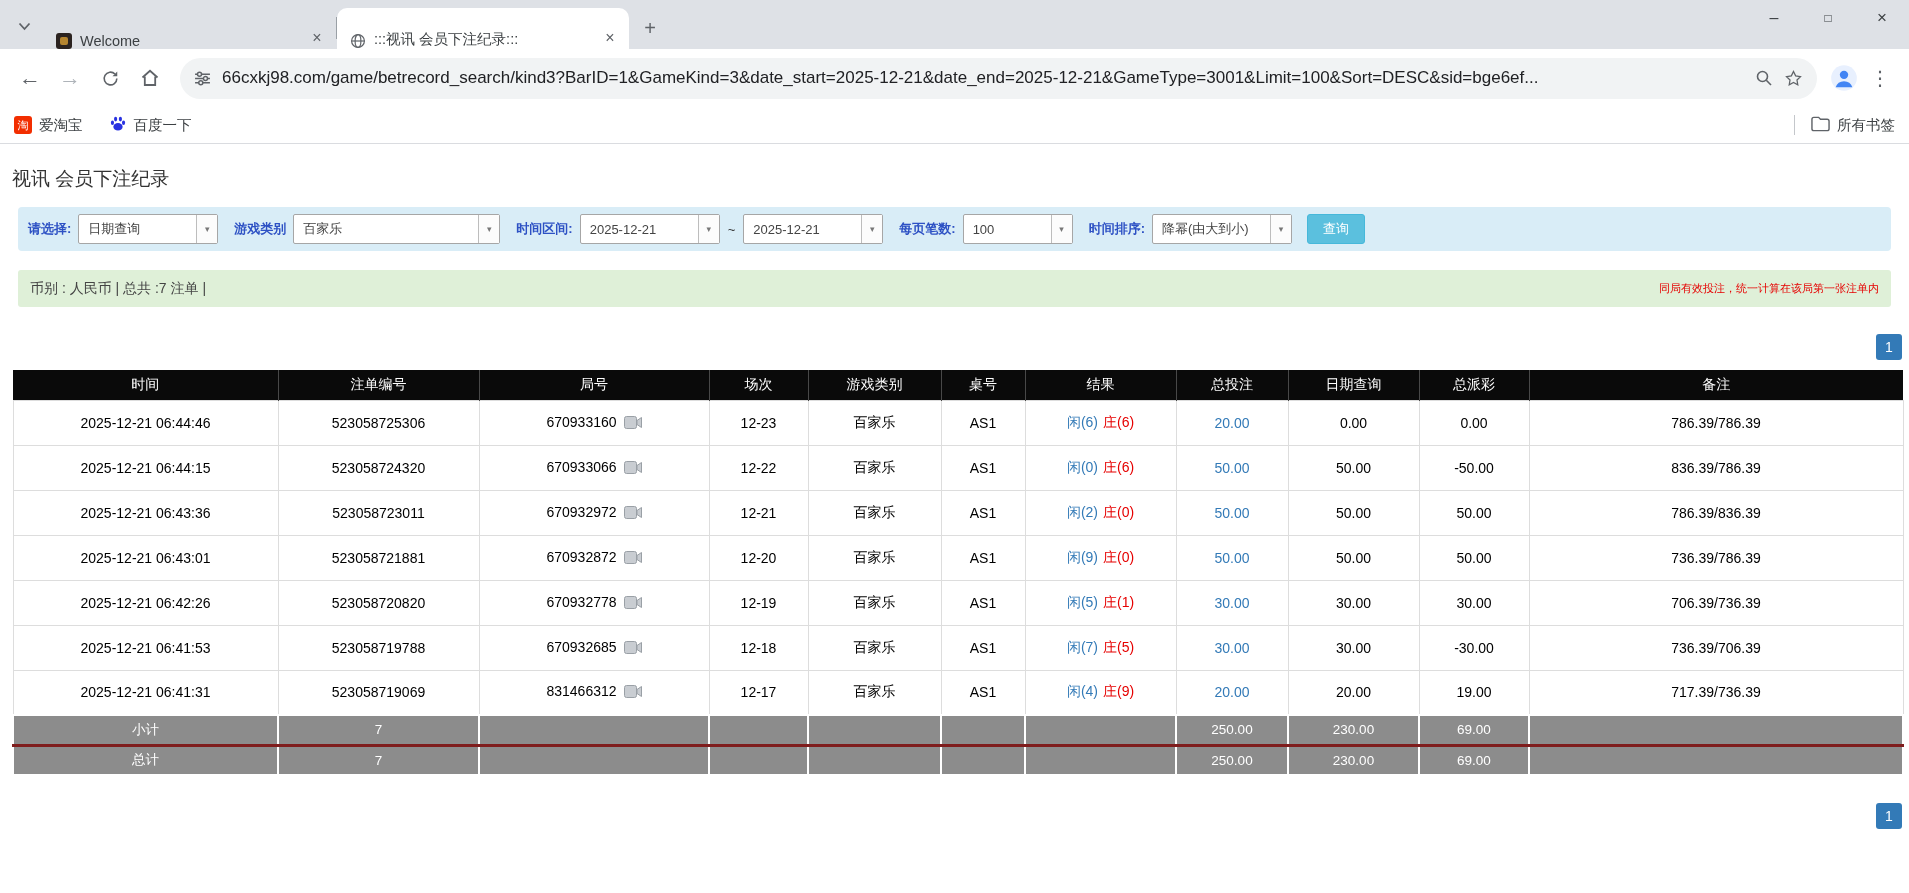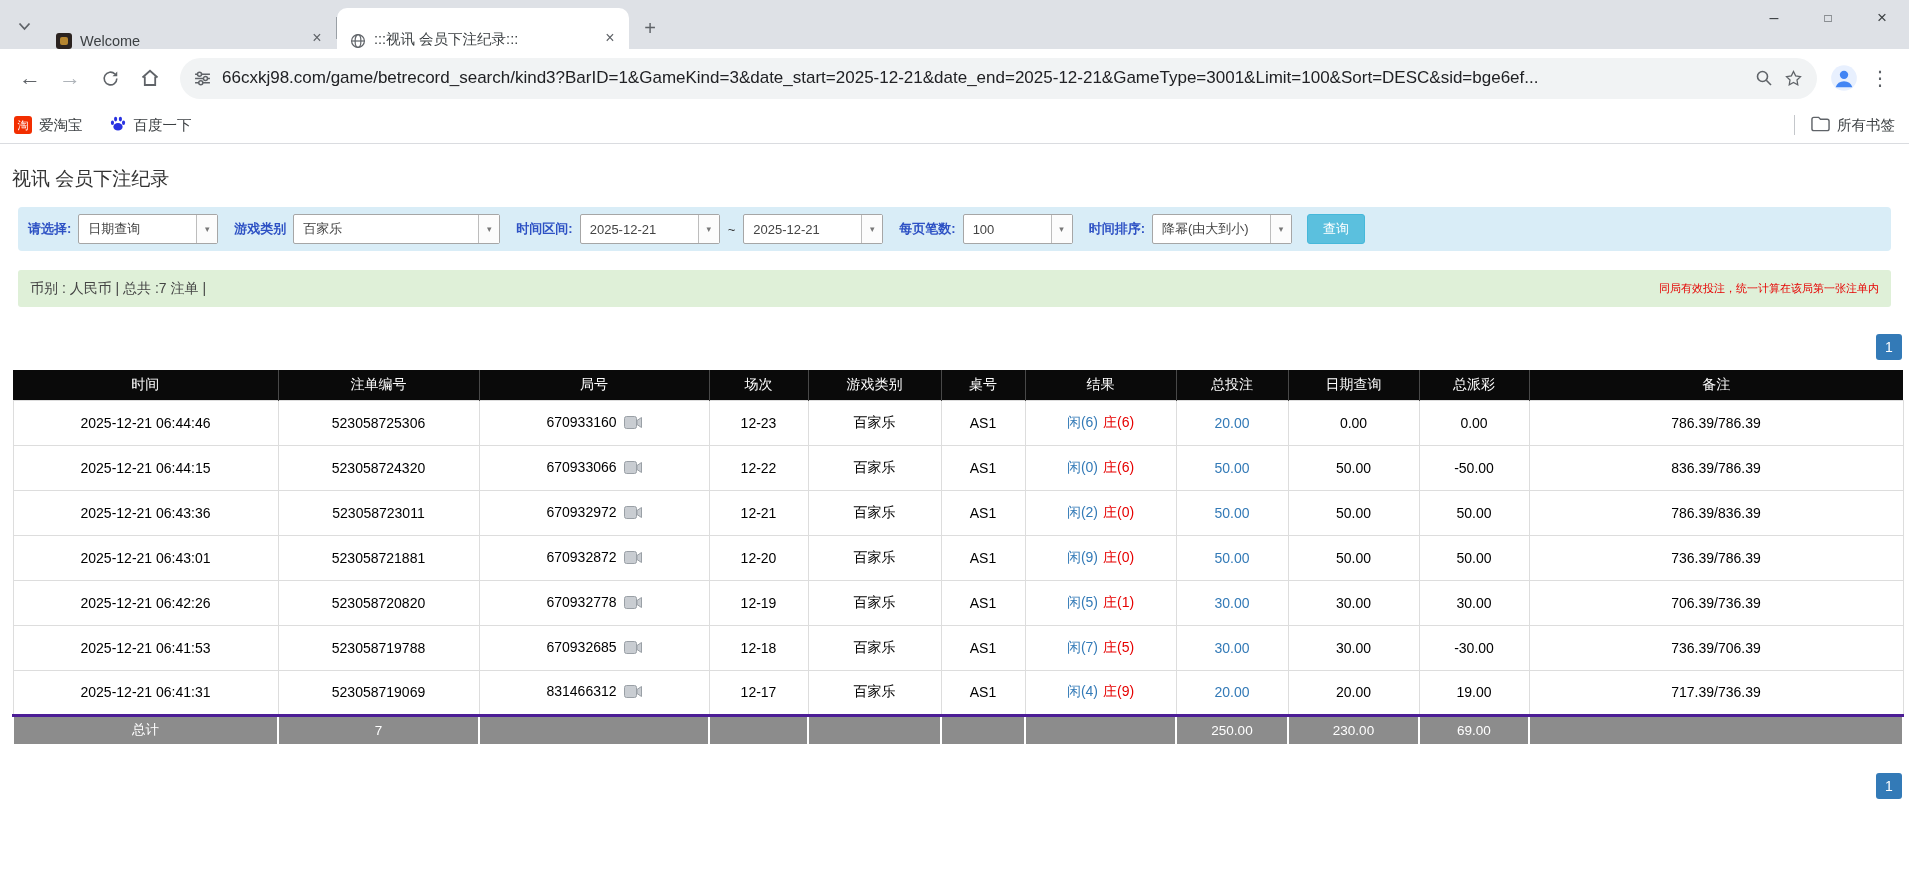--- a/index.html
+++ b/index.html
@@ -60,21 +60,21 @@
   .bet-table{margin:10px 7px 0 12px;width:1890px;border-collapse:collapse;table-layout:fixed;font-size:14px;}
   .bet-table thead th{background:var(--table-header-bg,#0a0a0a);color:#fff;height:30px;font-size:14px;font-weight:normal;border-right:1px solid #484848;}
   .bet-table thead th:last-child{border-right:none;}
   .bet-table tbody td{height:45px;border:1px solid #ddd;text-align:center;color:#000;background:#fff;overflow:hidden;white-space:nowrap;}
   .res-p{color:var(--result-player-blue,#337ab7);}
   .res-b{color:var(--red,#e60000);margin-left:5px;}
   .bet-link{color:var(--link-blue,#337ab7);text-decoration:none;cursor:pointer;}
   td.neg{color:var(--red,#e60000);}
   .cam{margin-left:7px;vertical-align:-2px;display:inline-block;cursor:pointer;}
   .bet-table tfoot td{background:var(--table-footer-bg,#8c8c8c);color:#fff;height:30px;text-align:center;border:2px solid #fff;font-size:13.5px;}
-  .bet-table tfoot tr.total-row td{border-top:3px solid #4c1d95;}
+  .bet-table tfoot tr.total-row td{border-top:3px solid #7f1d1d;}
 </style>
 </head>
 <body>
 
 <div class="tabstrip">
   <div class="tab-search">
     <span><svg width="13" height="9" viewBox="0 0 13 9" fill="none" stroke="#5f6368" stroke-width="1.8">
           <path d="M1.5 1.5 6.5 7 11.5 1.5"></path>
         </svg></span>
   </div>
@@ -373,20 +373,33 @@
         <td>百家乐</td>
         <td>AS1</td>
         <td><span><span class="res-p">闲(4)</span><span class="res-b">庄(9)</span></span></td>
         <td><a class="bet-link">20.00</a></td>
         <td>20.00</td>
         <td>19.00</td>
         <td>717.39/736.39</td>
       </tr>
     </tbody>
   <tfoot>
+      <tr>
+        <td>小计</td>
+        <td>7</td>
+        <td></td>
+        <td></td>
+        <td></td>
+        <td></td>
+        <td></td>
+        <td>250.00</td>
+        <td>230.00</td>
+        <td>69.00</td>
+        <td></td>
+      </tr>
       <tr class="total-row">
         <td>总计</td>
         <td>7</td>
         <td></td>
         <td></td>
         <td></td>
         <td></td>
         <td></td>
         <td>250.00</td>
         <td>230.00</td>

